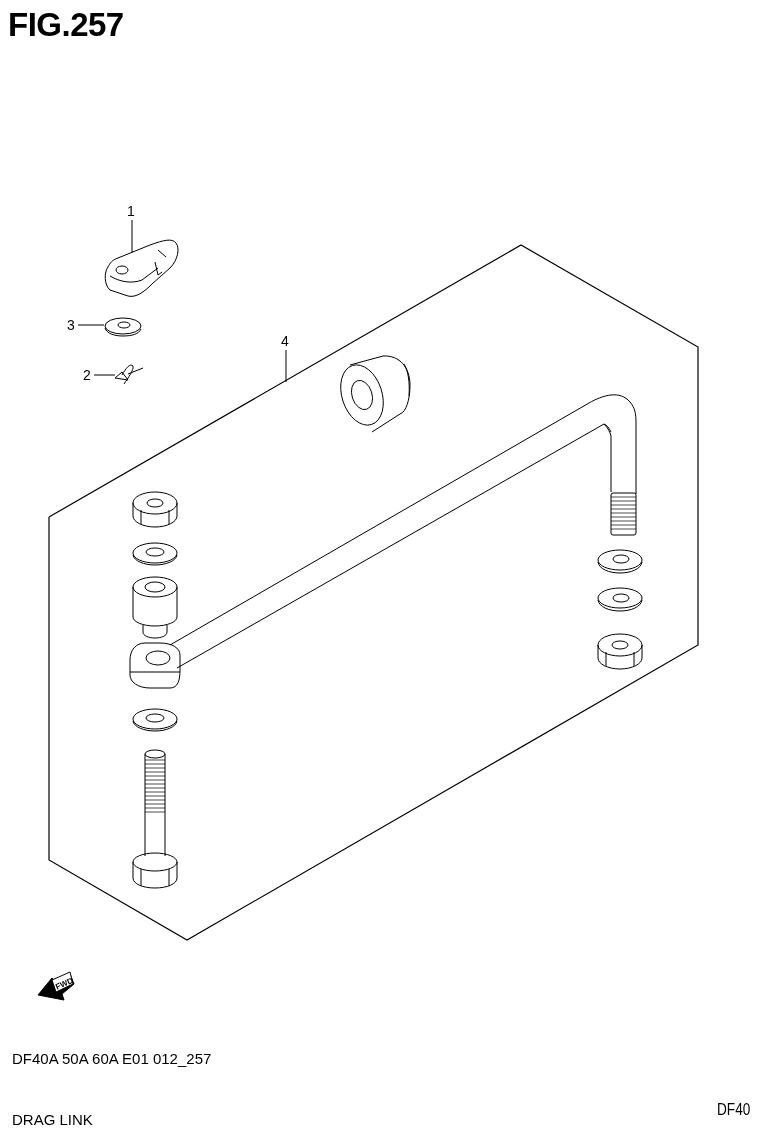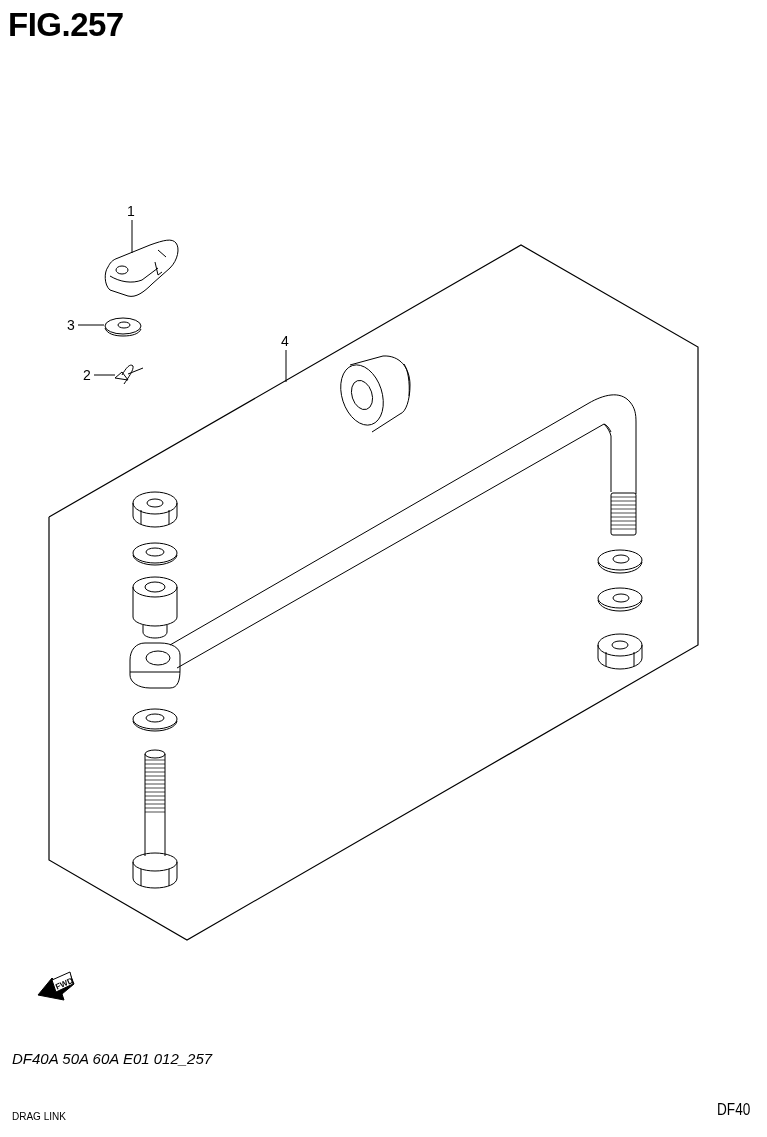--- a/index.html
+++ b/index.html
@@ -1,19 +1,19 @@
 <!DOCTYPE html>
 <html><head>
 <meta charset="utf-8">
 <style>
   html, body { margin:0; padding:0; background:#ffffff; }
   body { width:767px; height:1137px; position:relative; overflow:hidden; font-family:"Liberation Sans", sans-serif; color:#000; }
   .fig-title { position:absolute; left:8px; top:6px; font-size:33px; font-weight:bold; letter-spacing:-0.5px; }
-  .footer-model { position:absolute; left:12px; top:1050px; font-size:15px;font-style:italic; }
-  .footer-name { position:absolute; left:12px; top:1111px; font-size:10px; }
+  .footer-model { position:absolute; left:12px; top:1050px; font-size:15px; }
+  .footer-name { position:absolute; left:12px; top:1111px; font-size:15px; }
   .footer-code { position:absolute; left:717px; top:1101px; font-size:16px; transform:scaleX(0.85); transform-origin:left; }
   .callout { position:absolute; font-size:14px; }
   svg.drawing { position:absolute; left:0; top:0; }
   svg.drawing * { vector-effect:non-scaling-stroke; }
 </style>
 </head>
 <body>
 
 <div class="fig-title">FIG.257</div>
 

